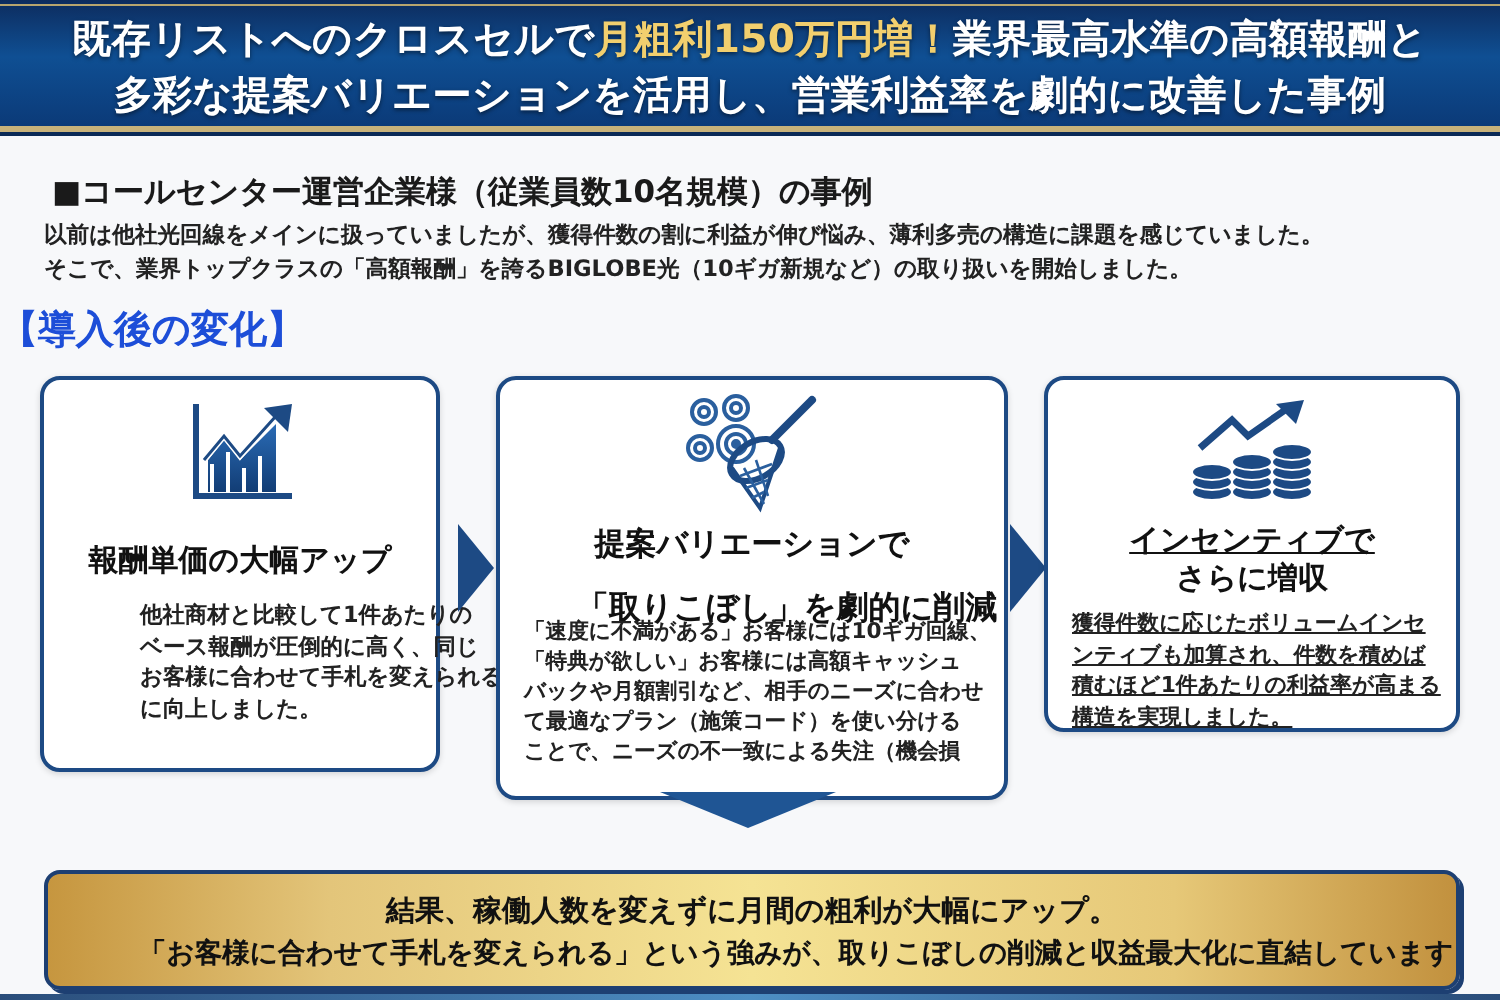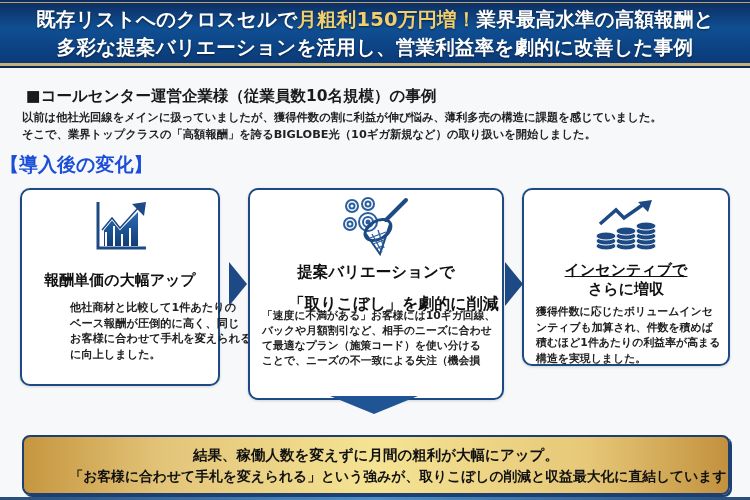--- a/index.html
+++ b/index.html
@@ -141,20 +141,21 @@
     </g>
     <path d="M44 24 L64 4" stroke="#1d4a84" stroke-width="4" stroke-linecap="round"></path>
     <ellipse cx="36" cy="34" rx="14" ry="9" transform="rotate(-30 36 34)" fill="none" stroke="#1d4a84" stroke-width="3"></ellipse>
     <path d="M24 38 L38 58 L48 28" fill="none" stroke="#1d4a84" stroke-width="2"></path>
     <path d="M28 42 L44 36 M31 48 L42 44 M34 53 L40 50 M30 38 L40 56 M36 34 L42 52" stroke="#2a5f9e" stroke-width="1.3"></path>
   </svg>
   <div class="card-title" style="top:72px; font-size:15.5px;">提案バリエーションで</div>
   <div class="card-title" style="top:104px; font-size:16px;padding-left:35px;">「取りこぼし」を劇的に削減</div>
   <div class="card-body" style="left:12px; top:118px; font-size:10.8px; line-height:15px;">
     <div>「速度に不満がある」お客様には10ギガ回線、</div>
+    <div>「特典が欲しい」お客様には高額キャッシュ</div>
     <div>バックや月額割引など、相手のニーズに合わせ</div>
     <div>て最適なプラン（施策コード）を使い分ける</div>
     <div>ことで、ニーズの不一致による失注（機会損</div>
   </div>
 </div>
 
 <div class="arrow-right" style="left:505px; top:262px;"></div>
 
 <div class="card c3">
   <svg class="icon" style="left:70px; top:10px;" width="66" height="52" viewBox="0 0 66 52">
@@ -170,21 +171,21 @@
         <ellipse cx="32" cy="31" rx="10" ry="4"></ellipse>
       <ellipse cx="52" cy="46" rx="10" ry="4"></ellipse>
         <ellipse cx="52" cy="41" rx="10" ry="4"></ellipse>
         <ellipse cx="52" cy="36" rx="10" ry="4"></ellipse>
         <ellipse cx="52" cy="31" rx="10" ry="4"></ellipse>
         <ellipse cx="52" cy="26" rx="10" ry="4"></ellipse>
     </g>
   </svg>
   <div class="card-title" style="top:70px; font-size:15px;text-decoration:underline;">インセンティブで</div>
   <div class="card-title" style="top:89px; font-size:15px;">さらに増収</div>
-  <div class="card-body" style="left:12px; top:114px; font-size:10.9px;">
+  <div class="card-body" style="left:12px; top:114px; font-size:10.9px;text-decoration:underline;">
     <div>獲得件数に応じたボリュームインセ</div>
     <div>ンティブも加算され、件数を積めば</div>
     <div>積むほど1件あたりの利益率が高まる</div>
     <div>構造を実現しました。</div>
   </div>
 </div>
 
 <div class="arrow-down"></div>
 
 <div class="result">

